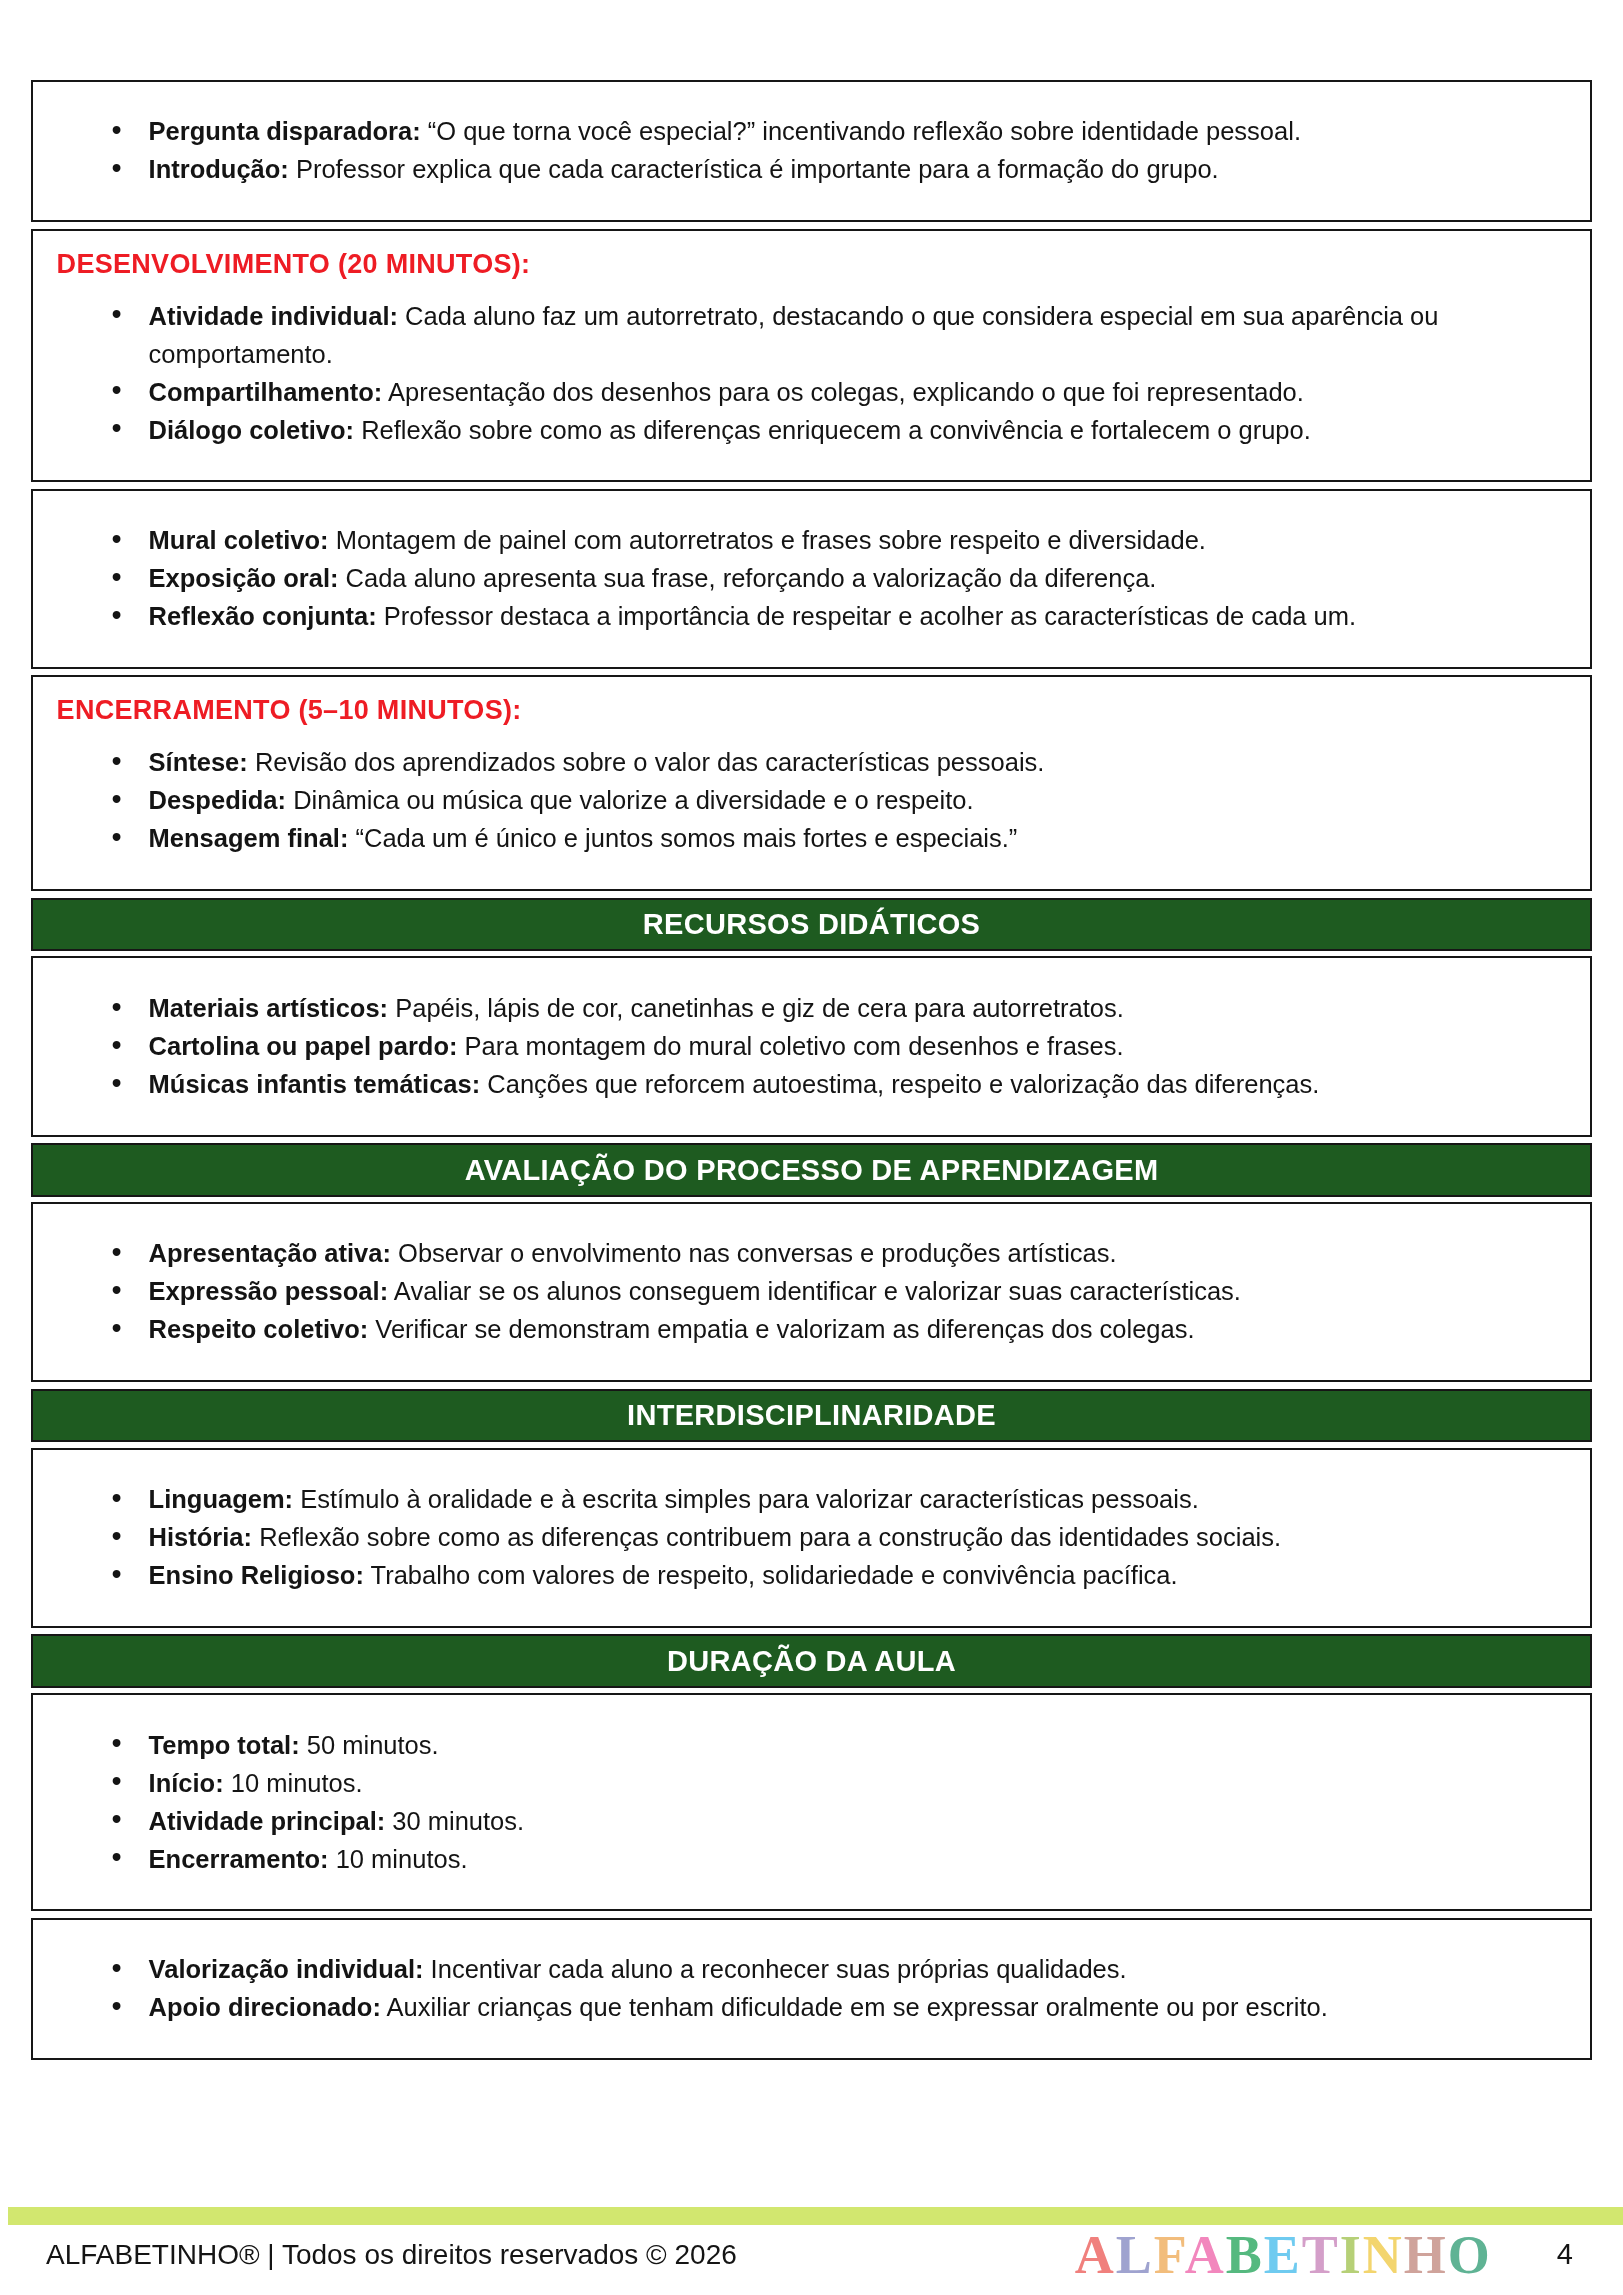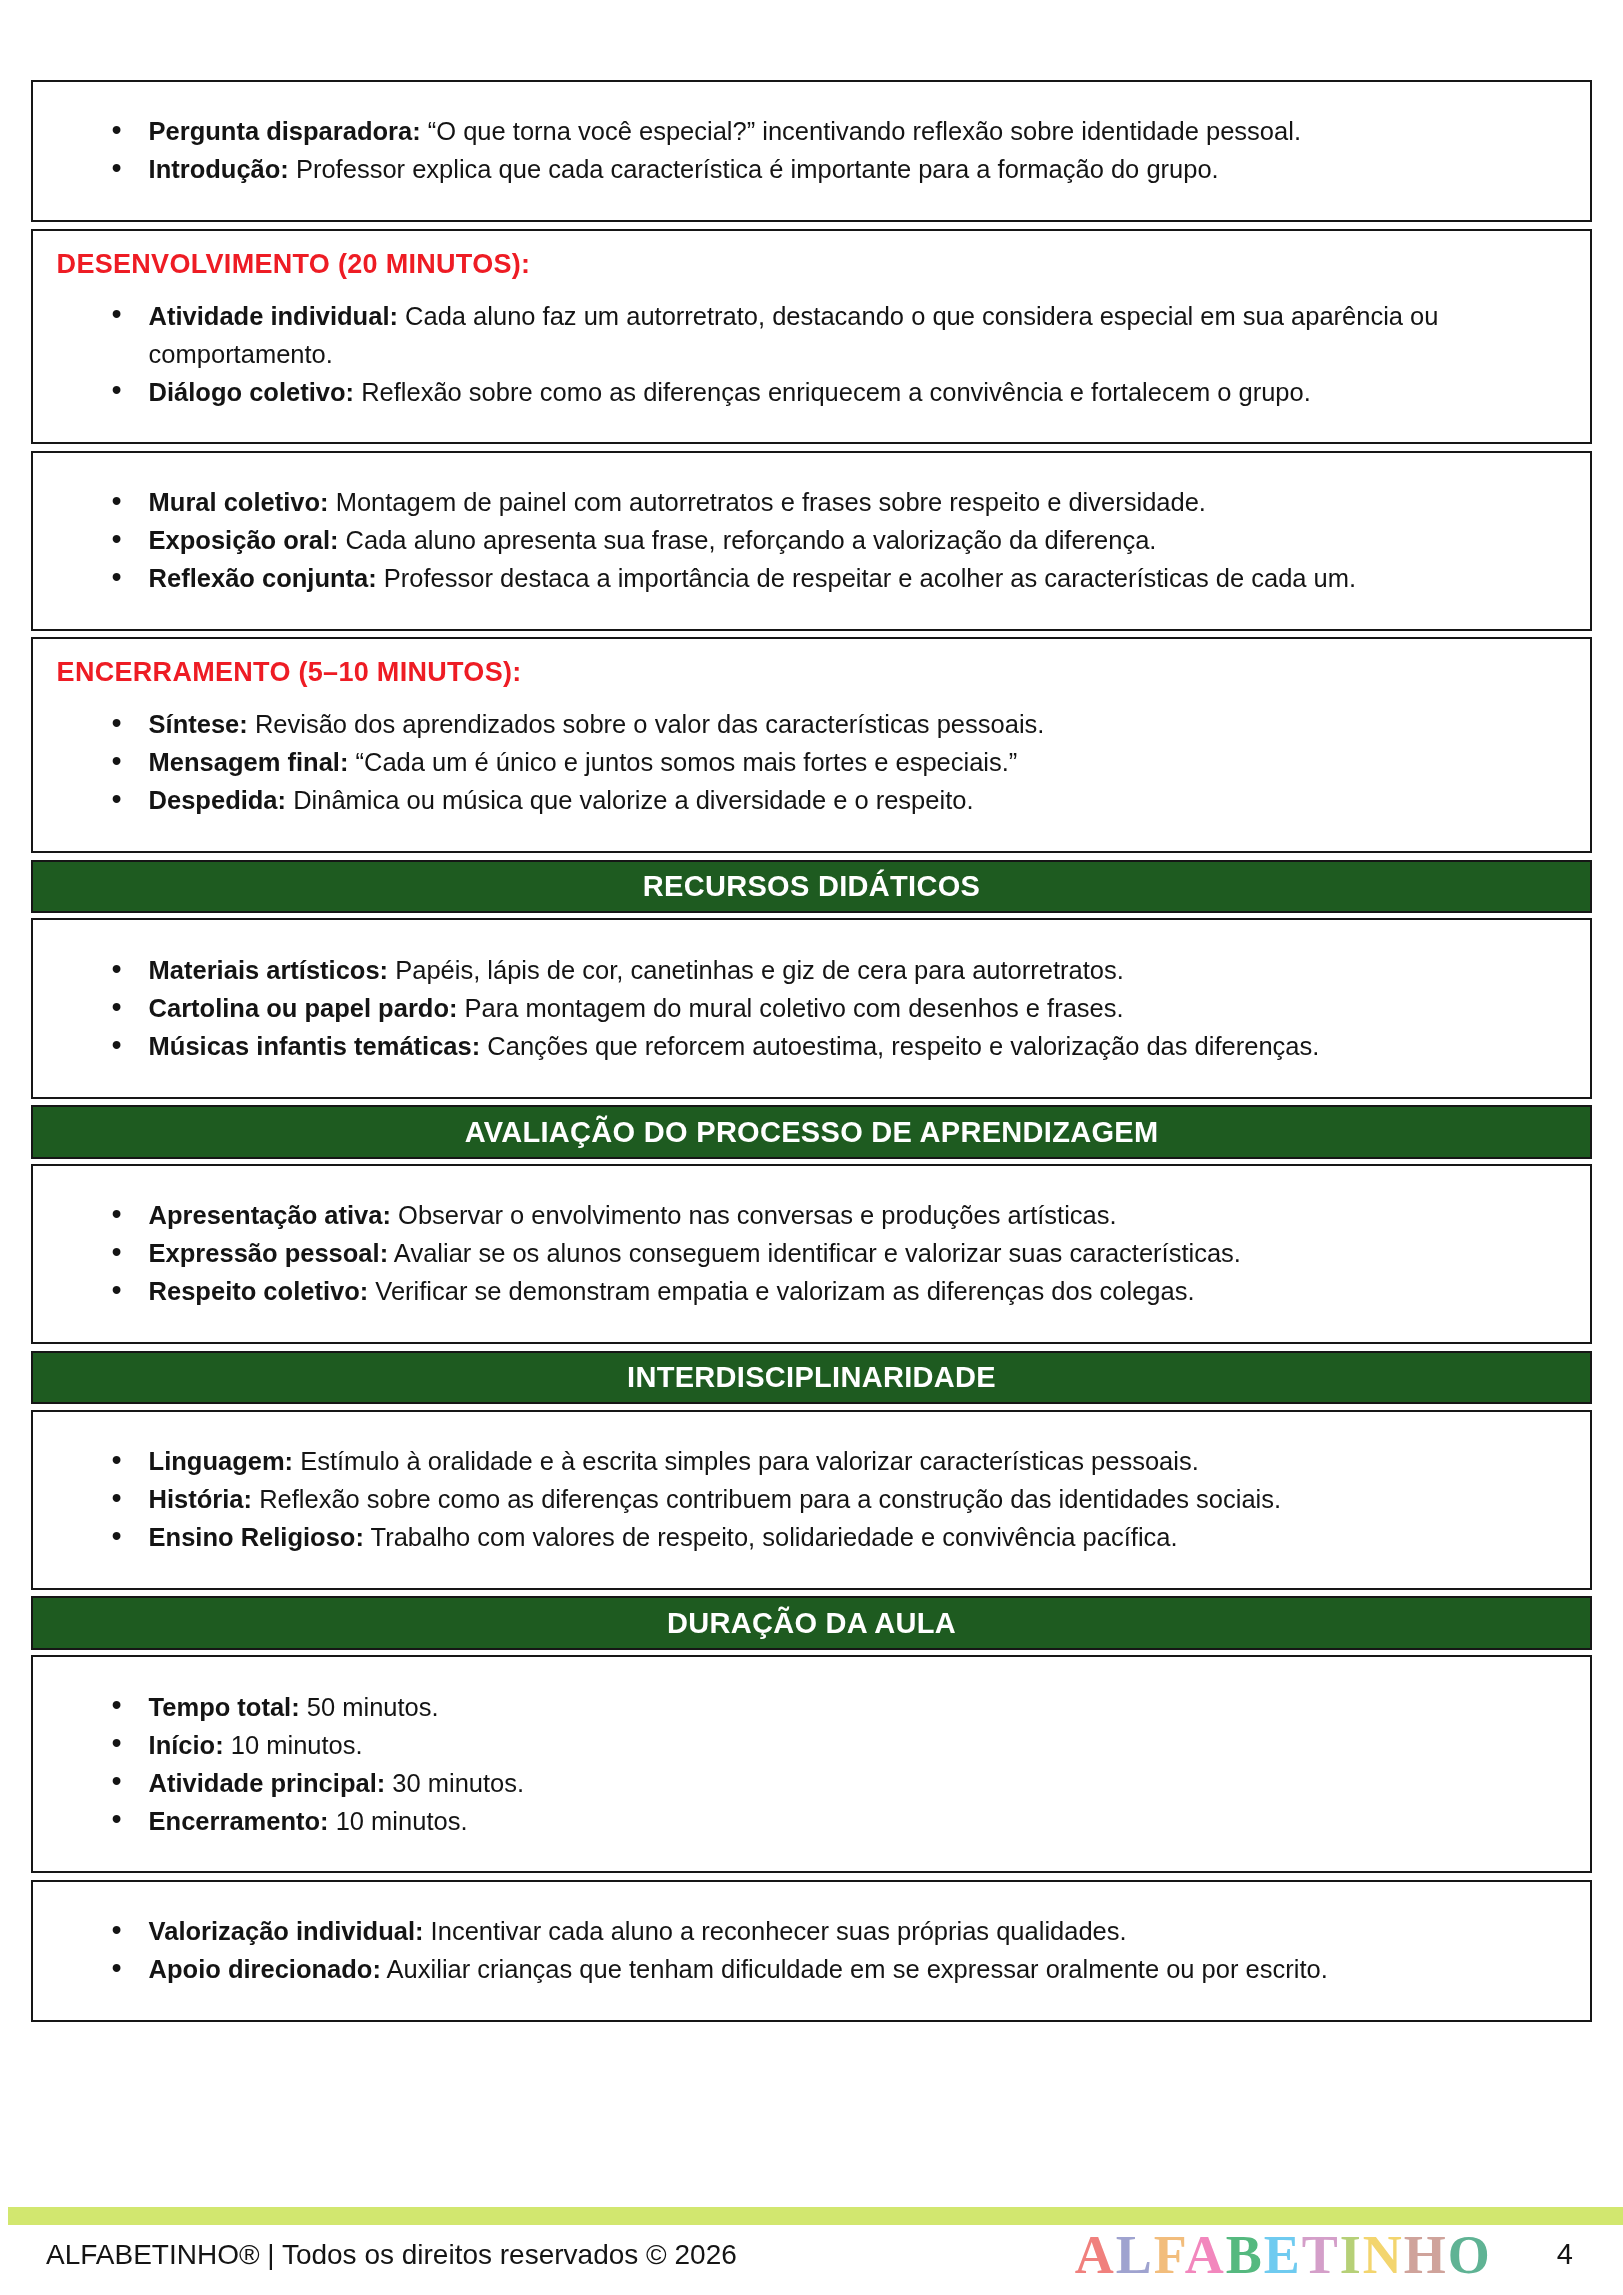--- a/index.html
+++ b/index.html
@@ -93,38 +93,39 @@
     <ul class="bullets">
       <li><span class="lbl">Pergunta disparadora:</span> <span>“O que torna você especial?” incentivando reflexão sobre identidade pessoal.</span></li>
       <li><span class="lbl">Introdução:</span> <span>Professor explica que cada característica é importante para a formação do grupo.</span></li>
     </ul>
   </section>
 
   <section class="box">
     <div class="red-heading">DESENVOLVIMENTO (20 MINUTOS):</div>
     <ul class="bullets">
       <li><span class="lbl">Atividade individual:</span> <span>Cada aluno faz um autorretrato, destacando o que considera especial em sua aparência ou comportamento.</span></li>
+      <li><span class="lbl">Compartilhamento:</span> <span>Apresentação dos desenhos para os colegas, explicando o que foi representado.</span></li>
       <li><span class="lbl">Diálogo coletivo:</span> <span>Reflexão sobre como as diferenças enriquecem a convivência e fortalecem o grupo.</span></li>
     </ul>
   </section>
 
   <section class="box">
     <ul class="bullets">
       <li><span class="lbl">Mural coletivo:</span> <span>Montagem de painel com autorretratos e frases sobre respeito e diversidade.</span></li>
       <li><span class="lbl">Exposição oral:</span> <span>Cada aluno apresenta sua frase, reforçando a valorização da diferença.</span></li>
       <li><span class="lbl">Reflexão conjunta:</span> <span>Professor destaca a importância de respeitar e acolher as características de cada um.</span></li>
     </ul>
   </section>
 
   <section class="box">
     <div class="red-heading">ENCERRAMENTO (5–10 MINUTOS):</div>
     <ul class="bullets">
       <li><span class="lbl">Síntese:</span> <span>Revisão dos aprendizados sobre o valor das características pessoais.</span></li>
+      <li><span class="lbl">Despedida:</span> <span>Dinâmica ou música que valorize a diversidade e o respeito.</span></li>
       <li><span class="lbl">Mensagem final:</span> <span>“Cada um é único e juntos somos mais fortes e especiais.”</span></li>
-      <li><span class="lbl">Despedida:</span> <span>Dinâmica ou música que valorize a diversidade e o respeito.</span></li>
     </ul>
   </section>
 
   <section>
     <div class="banner">RECURSOS DIDÁTICOS</div>
     <div class="box">
       <ul class="bullets">
         <li><span class="lbl">Materiais artísticos:</span> <span>Papéis, lápis de cor, canetinhas e giz de cera para autorretratos.</span></li>
         <li><span class="lbl">Cartolina ou papel pardo:</span> <span>Para montagem do mural coletivo com desenhos e frases.</span></li>
         <li><span class="lbl">Músicas infantis temáticas:</span> <span>Canções que reforcem autoestima, respeito e valorização das diferenças.</span></li>

